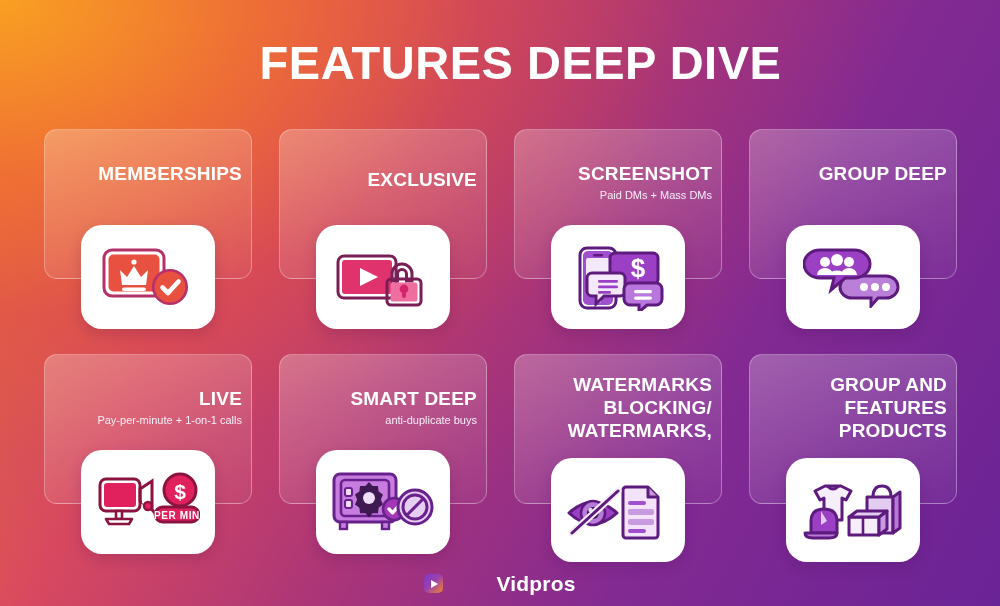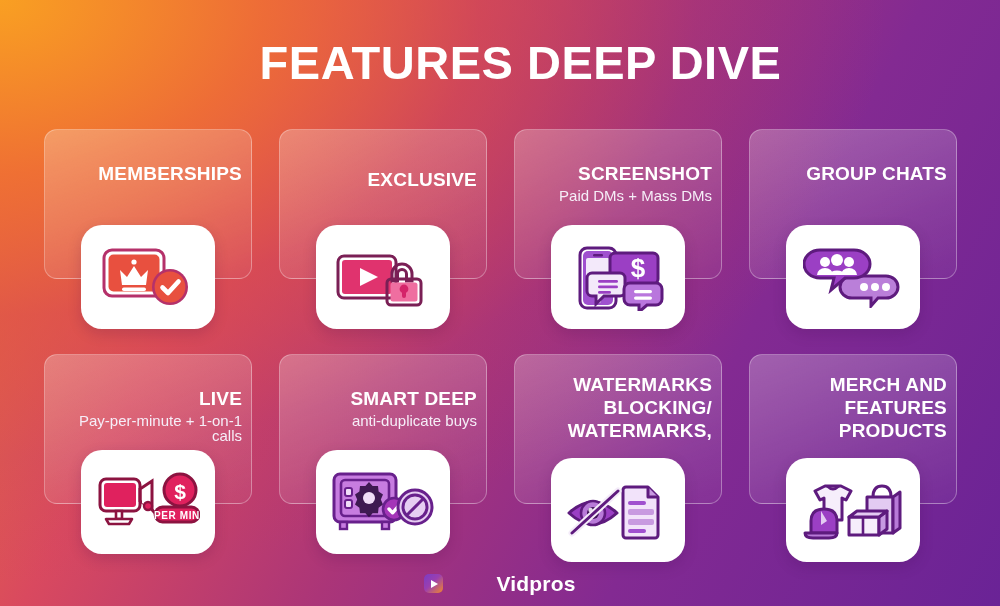--- a/index.html
+++ b/index.html
@@ -70,21 +70,21 @@
     display:block;
     font-size:19px;
     line-height:23px;
     font-weight:bold;
     letter-spacing:0.2px;
     font-stretch:condensed;
   }
   .label .sub {
     display:block;
     margin-top:3px;
-    font-size:15px;
+    font-size:11px;
     line-height:15px;
     font-weight:normal;
     color:#f6eef8;
   }
 
   
   .card.l2 .label { top:28px; }
   .card.l3 .label { top:8px; }
 
   .tile {
@@ -211,21 +211,21 @@
             <rect x="64" y="47" width="18" height="3.2" rx="1.6" fill="#fff"></rect>
             <rect x="64" y="53.5" width="18" height="3.2" rx="1.6" fill="#fff"></rect>
           </svg>
         </span>
       </div>
     </div>
 
     <div class="card l1">
       <div class="panel"></div>
       <div class="label">
-        <span class="ttl">GROUP CHATS</span>
+        <span class="ttl">GROUP DEEP</span>
       </div>
       <div class="tile">
         <span>
           <svg width="100" height="62" viewBox="0 0 100 62">
             <path d="M49 30 h34 a12 11 0 0 1 12 11 a12 11 0 0 1 -12 11 h-8 l-7 8 v-8 h-19 a12 11 0 0 1 -12 -11 a12 11 0 0 1 12 -11 Z" fill="#ba7fd9" stroke="#5e1b7e" stroke-width="3"></path>
             <circle cx="61" cy="41" r="4" fill="#fff"></circle>
             <circle cx="72" cy="41" r="4" fill="#fff"></circle>
             <circle cx="83" cy="41" r="4" fill="#fff"></circle>
             <path d="M17 4 h34 a16 14 0 0 1 16 14 a16 14 0 0 1 -16 14 h-9 l-14 12 3 -12 h-14 a16 14 0 0 1 -16 -14 a16 14 0 0 1 16 -14 Z" fill="#9b3fc4" stroke="#5e1b7e" stroke-width="3"></path>
             <circle cx="22" cy="16" r="5" fill="#fff"></circle>
@@ -315,21 +315,21 @@
             <line x1="6" y1="54" x2="52" y2="12" stroke="#f4ecf9" stroke-width="7" stroke-linecap="round"></line>
             <line x1="6" y1="54" x2="52" y2="12" stroke="#5e1b7e" stroke-width="3" stroke-linecap="round"></line>
           </svg>
         </span>
       </div>
     </div>
 
     <div class="card l3">
       <div class="panel"></div>
       <div class="label">
-        <span class="ttl">MERCH AND</span>
+        <span class="ttl">GROUP AND</span>
         <span class="ttl">FEATURES</span>
         <span class="ttl">PRODUCTS</span>
       </div>
       <div class="tile">
         <span>
           <svg width="104" height="62" viewBox="0 0 104 62">
             <path d="M14 12 l10 -5 h16 l10 5 -5 9 -4 -2 v22 H23 V19 l-4 2 Z" fill="#f6eefb" stroke="#5e1b7e" stroke-width="3" stroke-linejoin="round"></path>
             <path d="M26 7 q6 6 12 0" fill="none" stroke="#5e1b7e" stroke-width="2.6"></path>
             <path d="M66 18 h26 v36 H66 Z" fill="#e3cbf2" stroke="#5e1b7e" stroke-width="3" stroke-linejoin="round"></path>
             <path d="M92 18 l7 -5 v36 l-7 5 Z" fill="#b87ad8" stroke="#5e1b7e" stroke-width="3" stroke-linejoin="round"></path>

